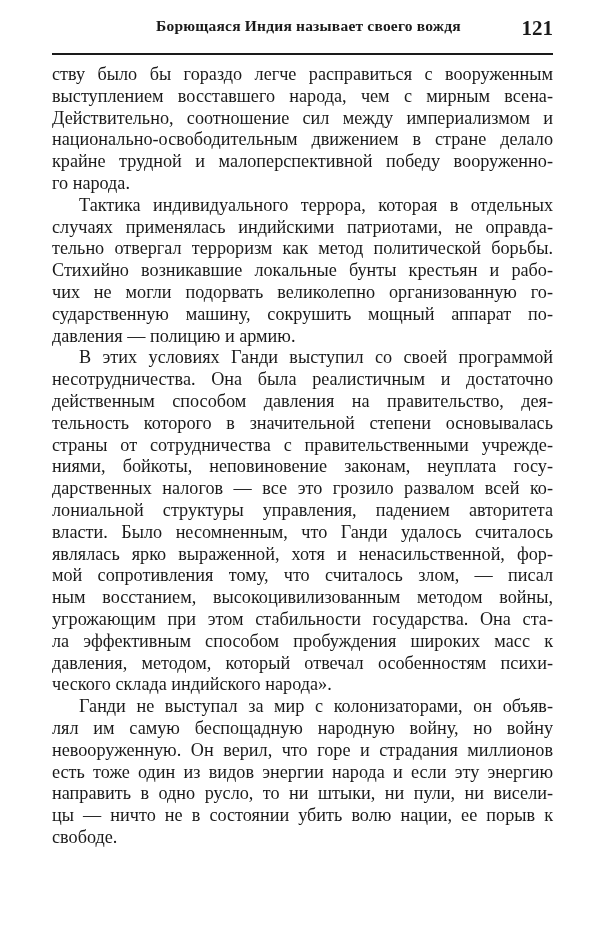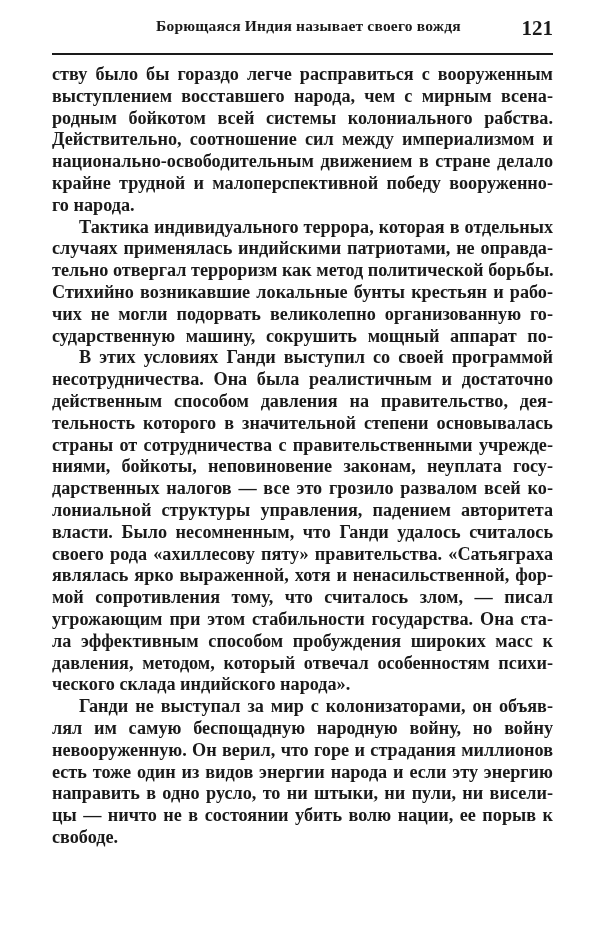--- a/index.html
+++ b/index.html
@@ -16,62 +16,62 @@
   .page-number {
     position: absolute; right: 0; top: -1px; font-size: 21px; font-weight: bold;
   }
   .rule {
     position: absolute; left: 52px; top: 53px; width: 501px; height: 2px; background: #1a1a1a;
   }
   .body-text {
     position: absolute; left: 52px; top: 64px; width: 501px;
   }
   .line {
-    display: block; height: 21.8px; line-height: 21.8px; font-size: 18.2px; font-weight: bold;
+    display: block; height: 21.8px; line-height: 21.8px; font-size: 18.2px; font-weight: normal;
     text-align: justify; text-align-last: justify; white-space: nowrap; overflow: visible;
     word-spacing: 0px;
   }
   .line.indent { padding-left: 27px; }
   .line.last { text-align-last: left; }
 </style>
 </head>
 <body>
 
 <div class="header">
   <span class="running-title">Борющаяся Индия называет своего вождя</span>
   <span class="page-number">121</span>
 </div>
 <div class="rule"></div>
 
 <div class="body-text" id="body-text">
     <span class="line">ству было бы гораздо легче расправиться с вооруженным</span>
     <span class="line">выступлением восставшего народа, чем с мирным всена-</span>
-    <span class="line">родным бойкотом всей системы колониального рабства.</span>
     <span class="line">Действительно, соотношение сил между империализмом и</span>
     <span class="line">национально-освободительным движением в стране делало</span>
     <span class="line">крайне трудной и малоперспективной победу вооруженно-</span>
     <span class="line last">го народа.</span>
     <span class="line indent">Тактика индивидуального террора, которая в отдельных</span>
     <span class="line">случаях применялась индийскими патриотами, не оправда-</span>
     <span class="line">тельно отвергал терроризм как метод политической борьбы.</span>
     <span class="line">Стихийно возникавшие локальные бунты крестьян и рабо-</span>
     <span class="line">чих не могли подорвать великолепно организованную го-</span>
     <span class="line">сударственную машину, сокрушить мощный аппарат по-</span>
+    <span class="line last">давления — полицию и армию.</span>
     <span class="line indent">В этих условиях Ганди выступил со своей программой</span>
     <span class="line">несотрудничества. Она была реалистичным и достаточно</span>
     <span class="line">действенным способом давления на правительство, дея-</span>
     <span class="line">тельность которого в значительной степени основывалась</span>
     <span class="line">страны от сотрудничества с правительственными учрежде-</span>
     <span class="line">ниями, бойкоты, неповиновение законам, неуплата госу-</span>
     <span class="line">дарственных налогов — все это грозило развалом всей ко-</span>
     <span class="line">лониальной структуры управления, падением авторитета</span>
     <span class="line">власти. Было несомненным, что Ганди удалось считалось</span>
-    <span class="line">своего рода «ахиллесову пяту» правительства. «Сатьяграха</span>
     <span class="line">являлась ярко выраженной, хотя и ненасильственной, фор-</span>
     <span class="line">мой сопротивления тому, что считалось злом, — писал</span>
+    <span class="line">ным восстанием, высокоцивилизованным методом войны,</span>
     <span class="line">угрожающим при этом стабильности государства. Она ста-</span>
     <span class="line">ла эффективным способом пробуждения широких масс к</span>
     <span class="line">давления, методом, который отвечал особенностям психи-</span>
     <span class="line last">ческого склада индийского народа».</span>
     <span class="line indent">Ганди не выступал за мир с колонизаторами, он объяв-</span>
     <span class="line">лял им самую беспощадную народную войну, но войну</span>
     <span class="line">невооруженную. Он верил, что горе и страдания миллионов</span>
     <span class="line">есть тоже один из видов энергии народа и если эту энергию</span>
     <span class="line">направить в одно русло, то ни штыки, ни пули, ни висели-</span>
     <span class="line">цы — ничто не в состоянии убить волю нации, ее порыв к</span>

